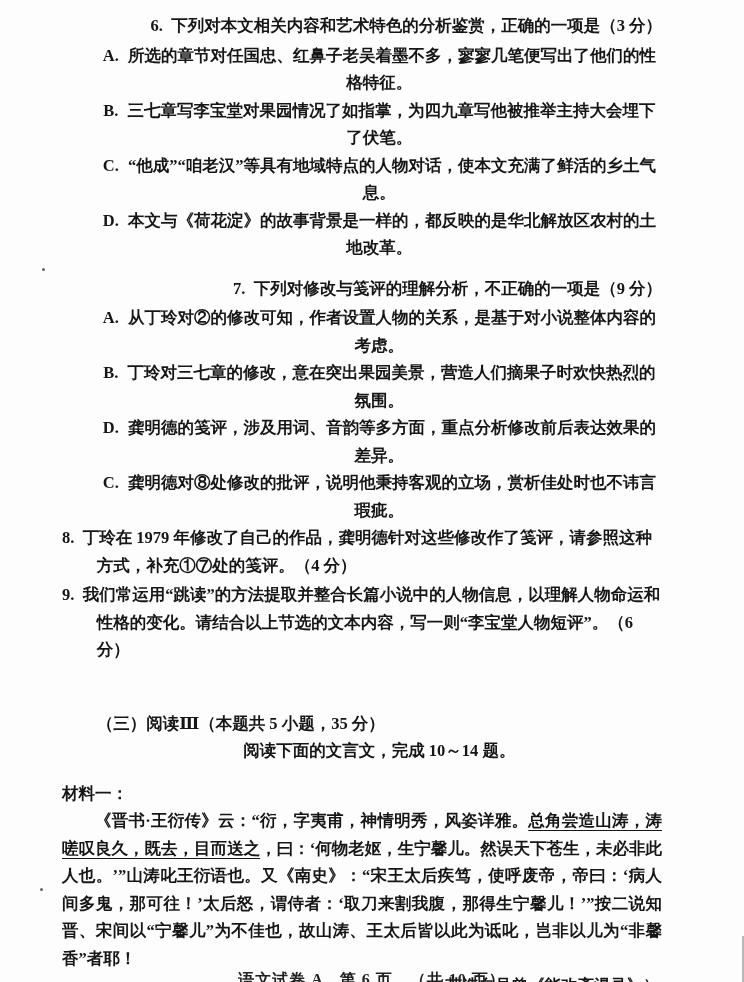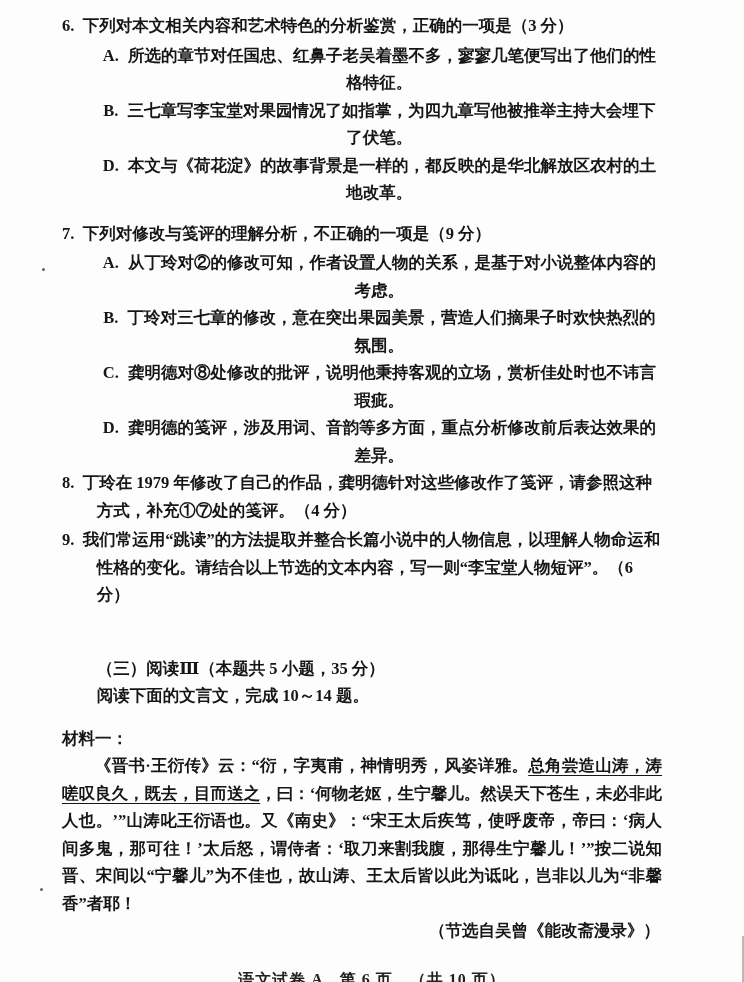--- a/index.html
+++ b/index.html
@@ -24,40 +24,41 @@
     position: absolute;
     top: 12px;
     left: 62px;
     width: 600px;
   }
   
   .question {
     padding-left: 2.1em;
     text-indent: -2.1em;
     margin-bottom: 2px;
+    text-align: right;
   }
   .qnum { margin-right: 0.5em; }
   .options { margin: 0 0 0 0; text-align: center; }
   .opt {
     padding-left: 2.1em;
     text-indent: 0;
   }
   .opt-label { margin-right: 0.55em; }
   .q-wrap {
     padding-left: 2.1em;
     text-indent: -2.1em;
     margin-bottom: 2px;
     font-family: Liberation Serif, serif;
   }
   .gap-q7 { margin-top: 13px; }
   .section-head {
     margin-top: 46px;
     padding-left: 2.1em;
   }
-  .instruction { padding-left: 2.1em; }
+  .instruction { padding-left: 2.1em; text-align: center; }
   .material-label { margin-top: 15px; }
   .material-para {
     text-align: justify;
     text-indent: 2em;
   }
   .seg-normal { }
   .seg-underline {
     text-decoration: underline;
     text-decoration-thickness: 1.4px;
     text-underline-offset: 4px;
@@ -99,29 +100,30 @@
 </head>
 <body>
 
 <div class="page">
   <div class="content">
 
     <div class="question"><span class="qnum">6.</span><span>下列对本文相关内容和艺术特色的分析鉴赏，正确的一项是（3 分）</span></div>
     <div class="options">
       <div class="opt"><span class="opt-label">A.</span><span>所选的章节对任国忠、红鼻子老吴着墨不多，寥寥几笔便写出了他们的性格特征。</span></div>
       <div class="opt"><span class="opt-label">B.</span><span>三七章写李宝堂对果园情况了如指掌，为四九章写他被推举主持大会埋下了伏笔。</span></div>
+      <div class="opt"><span class="opt-label">C.</span><span>“他成”“咱老汉”等具有地域特点的人物对话，使本文充满了鲜活的乡土气息。</span></div>
       <div class="opt"><span class="opt-label">D.</span><span>本文与《荷花淀》的故事背景是一样的，都反映的是华北解放区农村的土地改革。</span></div>
     </div>
 
     <div class="question gap-q7"><span class="qnum">7.</span><span>下列对修改与笺评的理解分析，不正确的一项是（9 分）</span></div>
     <div class="options">
       <div class="opt"><span class="opt-label">A.</span><span>从丁玲对②的修改可知，作者设置人物的关系，是基于对小说整体内容的考虑。</span></div>
       <div class="opt"><span class="opt-label">B.</span><span>丁玲对三七章的修改，意在突出果园美景，营造人们摘果子时欢快热烈的氛围。</span></div>
+      <div class="opt"><span class="opt-label">D.</span><span>龚明德的笺评，涉及用词、音韵等多方面，重点分析修改前后表达效果的差异。</span></div>
       <div class="opt"><span class="opt-label">C.</span><span>龚明德对⑧处修改的批评，说明他秉持客观的立场，赏析佳处时也不讳言瑕疵。</span></div>
-      <div class="opt"><span class="opt-label">D.</span><span>龚明德的笺评，涉及用词、音韵等多方面，重点分析修改前后表达效果的差异。</span></div>
     </div>
 
     <div class="q-wrap"><span class="qnum">8.</span><span>丁玲在 1979 年修改了自己的作品，龚明德针对这些修改作了笺评，请参照这种方式，补充①⑦处的笺评。（4 分）</span></div>
 
     <div class="q-wrap"><span class="qnum">9.</span><span>我们常运用“跳读”的方法提取并整合长篇小说中的人物信息，以理解人物命运和性格的变化。请结合以上节选的文本内容，写一则“李宝堂人物短评”。（6 分）</span></div>
 
     <div class="section-head">（三）阅读Ⅲ（本题共 5 小题，35 分）</div>
     <div class="instruction">阅读下面的文言文，完成 10～14 题。</div>
 
     <div class="material-label">材料一：</div>

